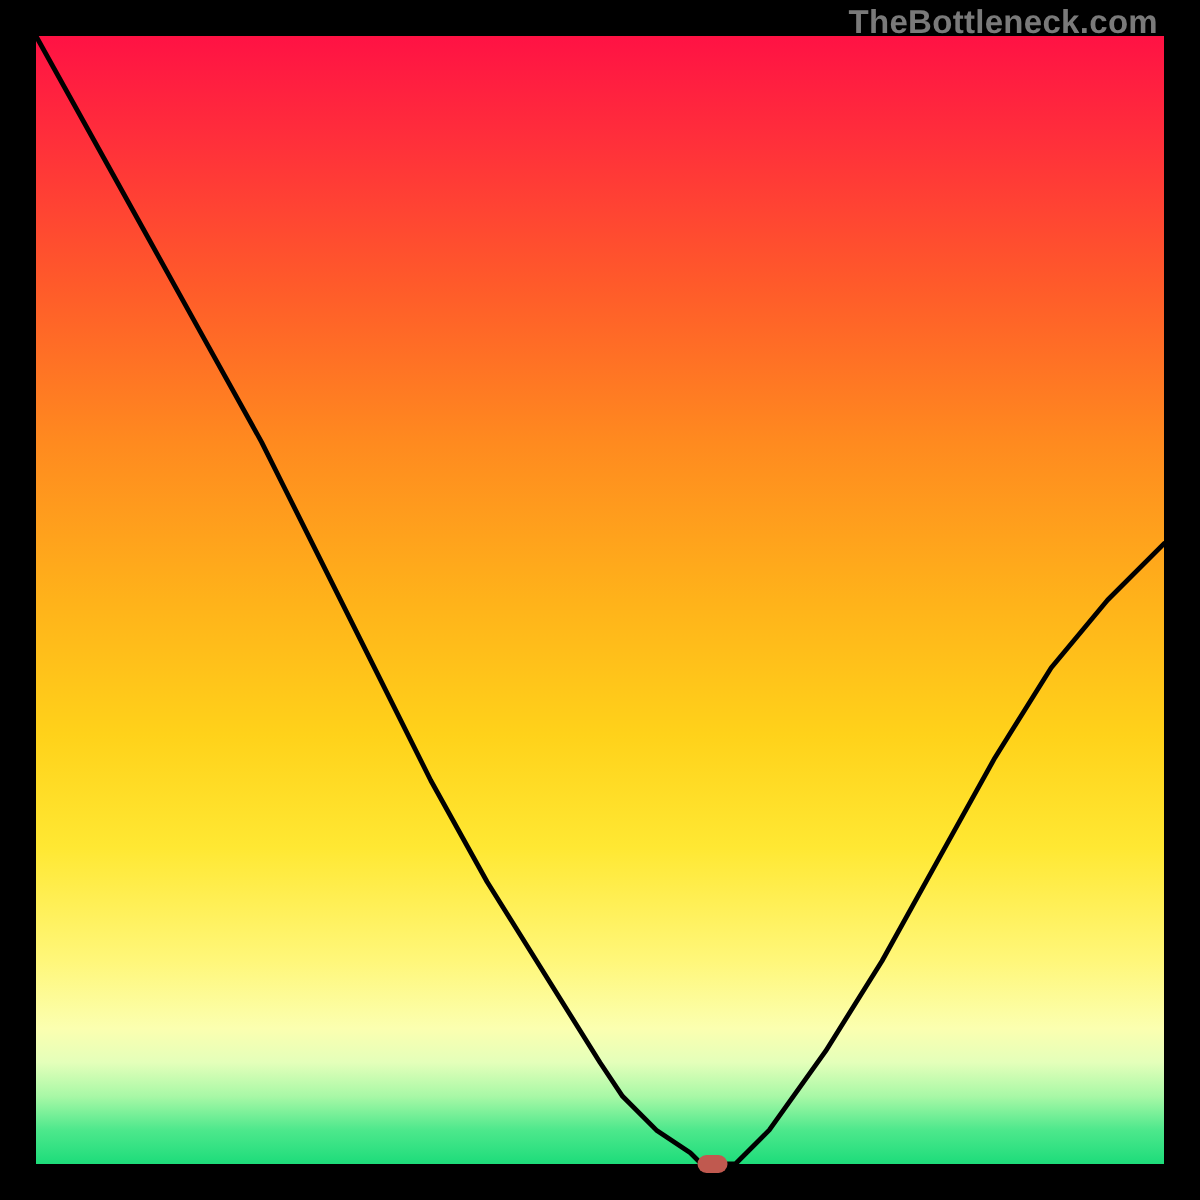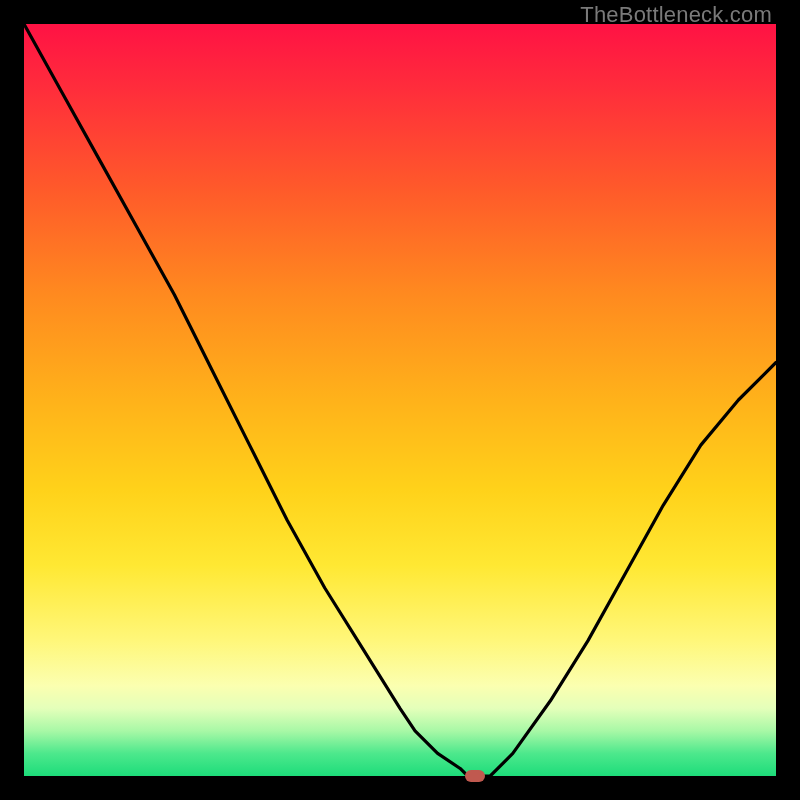--- a/index.html
+++ b/index.html
@@ -42,21 +42,21 @@
       #4de88c 97%,
       #1ddc7a 100%
     );
   }
   .watermark {
     position: absolute;
     top: 2px;
     right: 28px;
     color: #7a7a7a;
     font-size: 22px;
-    font-weight: 400;
+    font-weight: 700;
     letter-spacing: 0.2px;
     user-select: none;
   }
   svg.curve {
     position: absolute;
     left: 0;
     top: 0;
     width: 752px;
     height: 752px;
   }

